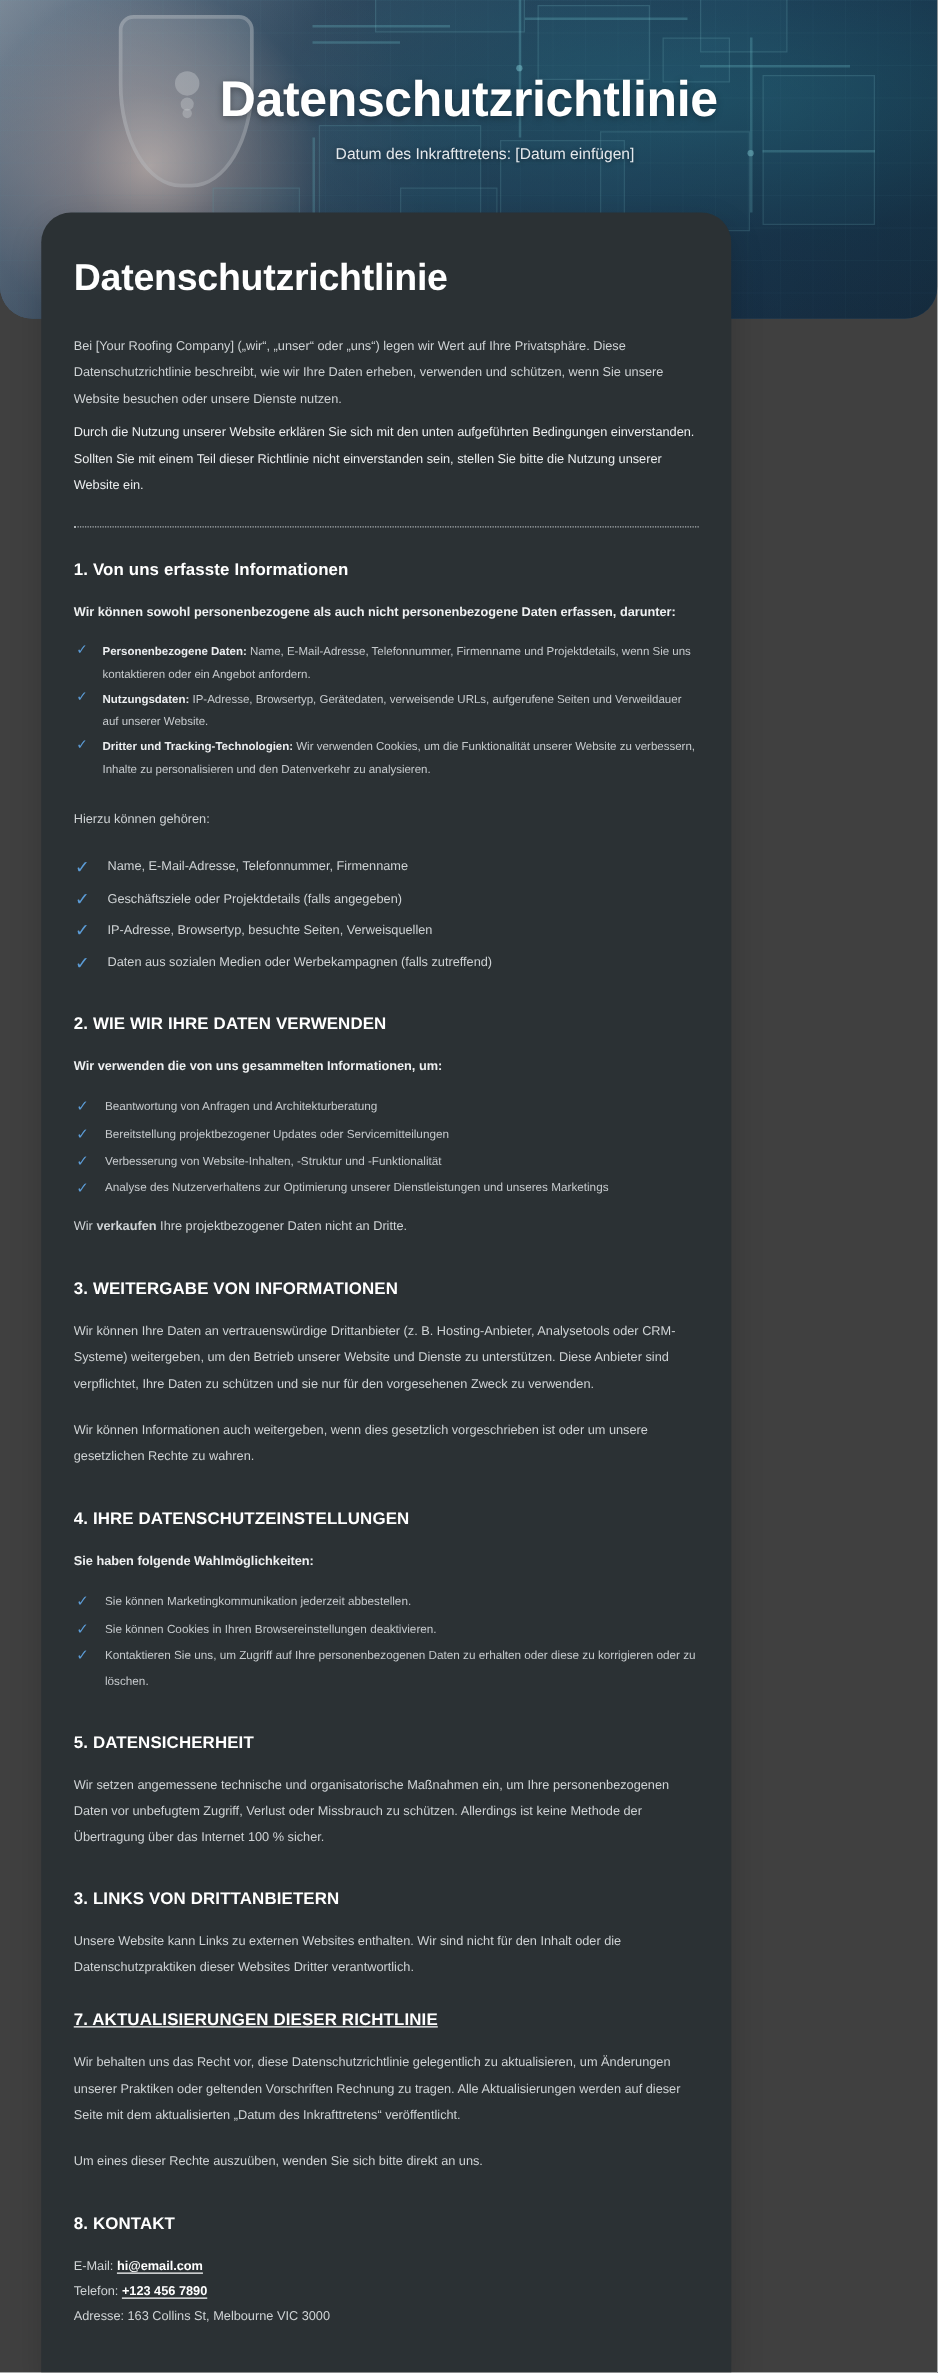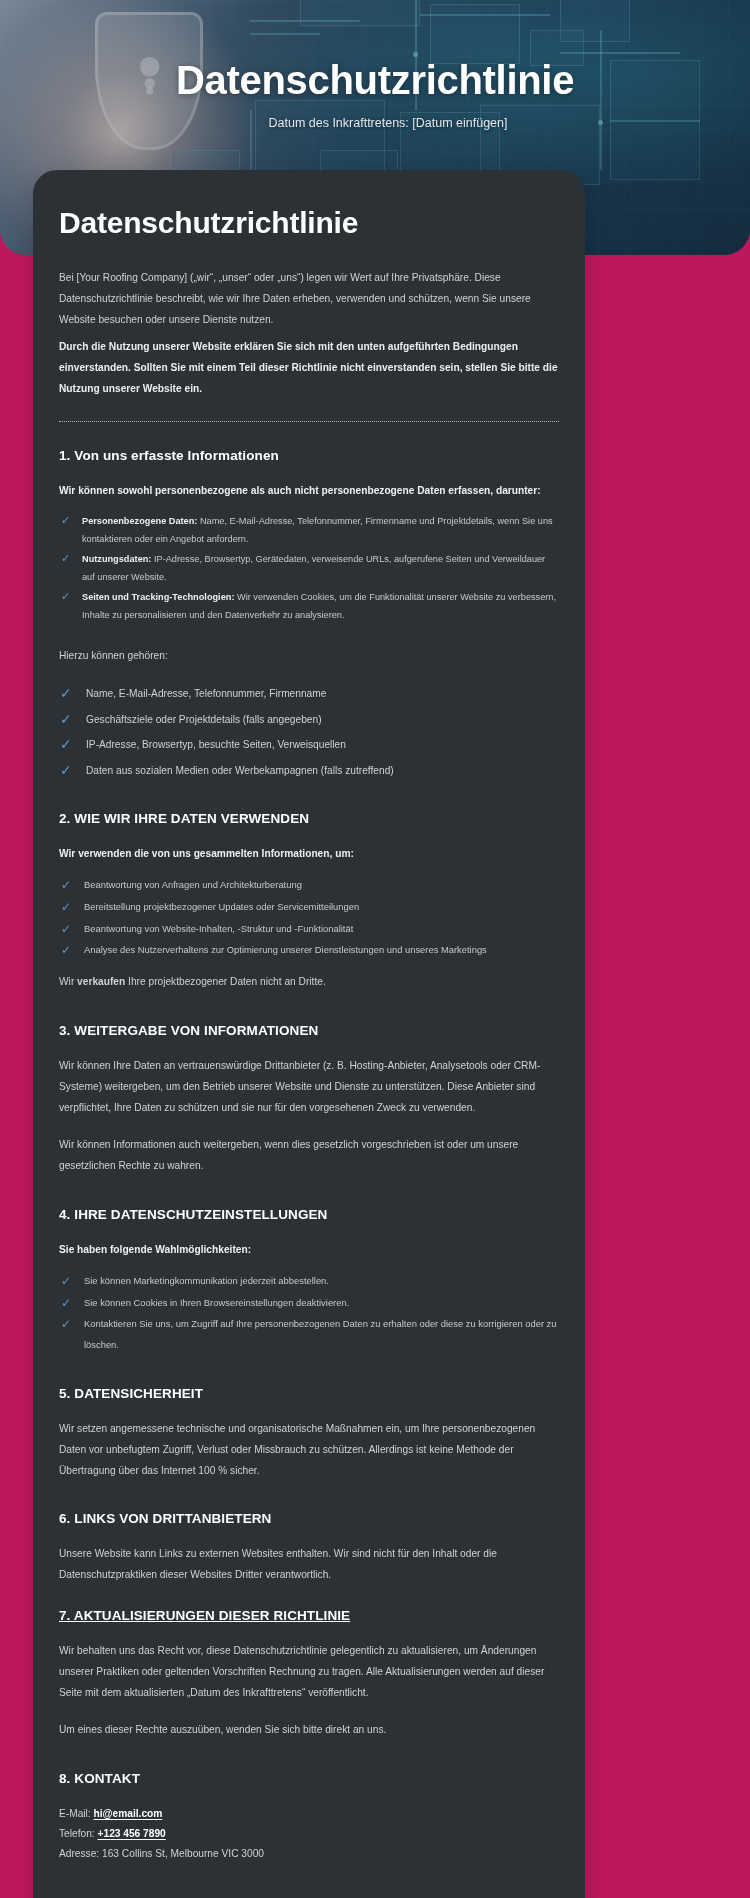--- a/index.html
+++ b/index.html
@@ -9,21 +9,21 @@
     width: 750px;
     background: #ffffff;
     font-family: "Liberation Sans", "DejaVu Sans", sans-serif;
     -webkit-font-smoothing: antialiased;
   }
 
   .page {
     position: relative;
     width: 750px;
     min-height: 1898px;
-    background: #be185d;
+    background: #404040;
     overflow: hidden;
   }
 
   
   .hero {
     position: relative;
     width: 750px;
     height: 255px;
     border-bottom-left-radius: 26px;
     border-bottom-right-radius: 26px;
@@ -138,21 +138,21 @@
     margin-bottom: 28px;
   }
 
   p.body {
     font-size: 10.2px;
     line-height: 2.05;
     color: #cfd3d5;
     margin-bottom: 6px;
   }
   p.body.strong {
-    font-weight: 700;
+    font-weight: 400;
     color: #edeff0;
   }
   p.lead-bold {
     font-size: 10.2px;
     line-height: 1.9;
     font-weight: 700;
     color: #eef0f1;
     margin-bottom: 12px;
   }
   .spacer-sm { height: 10px; }
@@ -296,21 +296,21 @@
         <li>
           <span class="tick">✓</span>
           <b>Personenbezogene Daten:</b><span> Name, E-Mail-Adresse, Telefonnummer, Firmenname und Projektdetails, wenn Sie uns kontaktieren oder ein Angebot anfordern.</span>
         </li>
         <li>
           <span class="tick">✓</span>
           <b>Nutzungsdaten:</b><span> IP-Adresse, Browsertyp, Gerätedaten, verweisende URLs, aufgerufene Seiten und Verweildauer auf unserer Website.</span>
         </li>
         <li>
           <span class="tick">✓</span>
-          <b>Seiten und Tracking-Technologien:</b><span> Wir verwenden Cookies, um die Funktionalität unserer Website zu verbessern, Inhalte zu personalisieren und den Datenverkehr zu analysieren.</span>
+          <b>Dritter und Tracking-Technologien:</b><span> Wir verwenden Cookies, um die Funktionalität unserer Website zu verbessern, Inhalte zu personalisieren und den Datenverkehr zu analysieren.</span>
         </li>
       </ul>
 
       <div class="spacer-md"></div>
       <p class="body">Hierzu können gehören:</p>
       <div class="spacer-sm"></div>
 
       <ul class="ck lg">
         <li>
           <span class="tick">✓</span>
@@ -339,21 +339,21 @@
         <li>
           <span class="tick">✓</span>
           <span>Beantwortung von Anfragen und Architekturberatung</span>
         </li>
         <li>
           <span class="tick">✓</span>
           <span>Bereitstellung projektbezogener Updates oder Servicemitteilungen</span>
         </li>
         <li>
           <span class="tick">✓</span>
-          <span>Beantwortung von Website-Inhalten, -Struktur und -Funktionalität</span>
+          <span>Verbesserung von Website-Inhalten, -Struktur und -Funktionalität</span>
         </li>
         <li>
           <span class="tick">✓</span>
           <span>Analyse des Nutzerverhaltens zur Optimierung unserer Dienstleistungen und unseres Marketings</span>
         </li>
       </ul>
 
       <div class="spacer-sm"></div>
       <p class="body"><span>Wir </span><b>verkaufen</b><span> Ihre projektbezogener Daten nicht an Dritte.</span></p>
     </section>
@@ -384,21 +384,21 @@
         </li>
       </ul>
     </section>
 
     <section>
       <h2 class="sec">5. DATENSICHERHEIT</h2>
       <p class="body">Wir setzen angemessene technische und organisatorische Maßnahmen ein, um Ihre personenbezogenen Daten vor unbefugtem Zugriff, Verlust oder Missbrauch zu schützen. Allerdings ist keine Methode der Übertragung über das Internet 100 % sicher.</p>
     </section>
 
     <section>
-      <h2 class="sec">6. LINKS VON DRITTANBIETERN</h2>
+      <h2 class="sec">3. LINKS VON DRITTANBIETERN</h2>
       <p class="body">Unsere Website kann Links zu externen Websites enthalten. Wir sind nicht für den Inhalt oder die Datenschutzpraktiken dieser Websites Dritter verantwortlich.</p>
     </section>
 
     <section>
       <h2 class="sec" style="margin-top:22px;text-decoration:underline;">7. AKTUALISIERUNGEN DIESER RICHTLINIE</h2>
       <p class="body">Wir behalten uns das Recht vor, diese Datenschutzrichtlinie gelegentlich zu aktualisieren, um Änderungen unserer Praktiken oder geltenden Vorschriften Rechnung zu tragen. Alle Aktualisierungen werden auf dieser Seite mit dem aktualisierten „Datum des Inkrafttretens“ veröffentlicht.</p>
       <div class="spacer-sm"></div>
       <p class="body">Um eines dieser Rechte auszuüben, wenden Sie sich bitte direkt an uns.</p>
     </section>
 

